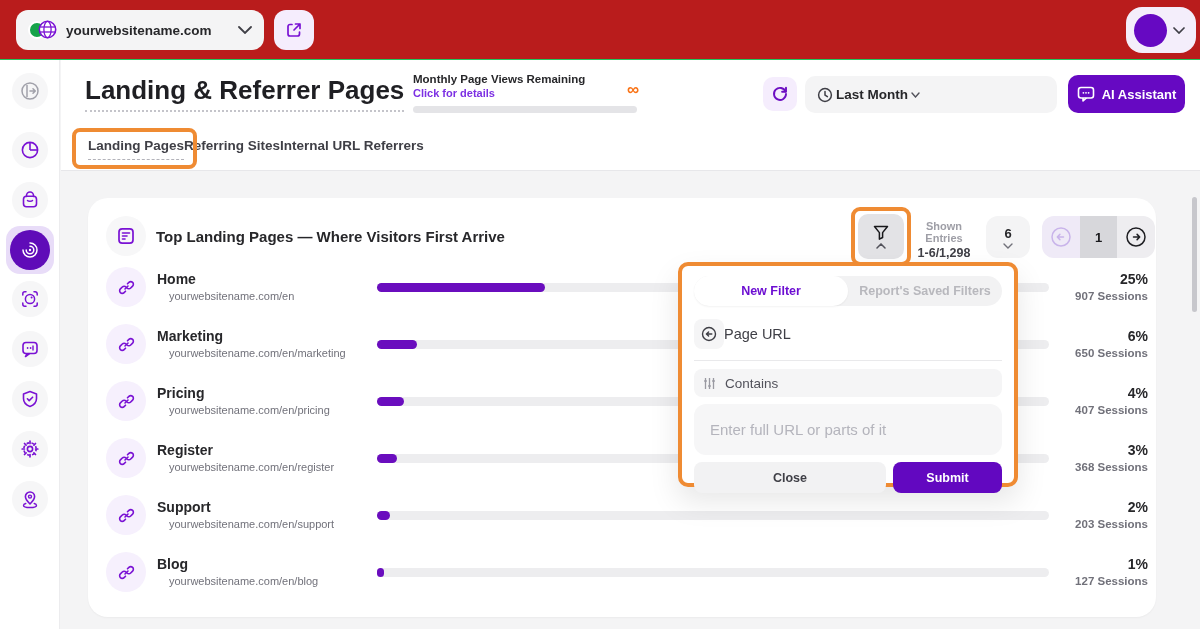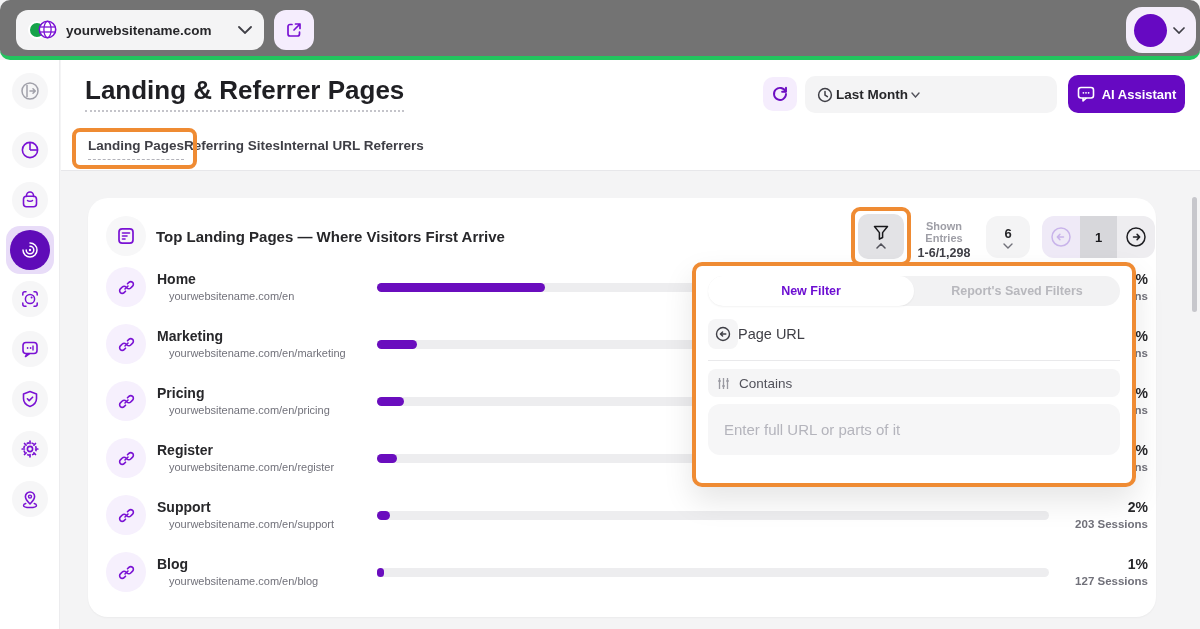--- a/index.html
+++ b/index.html
@@ -1,21 +1,21 @@
 <!DOCTYPE html>
 <html><head>
 <meta charset="utf-8">
 <style>
   * { margin:0; padding:0; box-sizing:border-box; }
   html,body { width:1200px; height:629px; }
   body { font-family:"Liberation Sans","DejaVu Sans",sans-serif; background:#f4f4f5; color:#27272a; overflow:hidden; }
   #app { position:relative; width:1200px; height:629px; background:#f4f4f5; }
 
   
-  .topbar { position:absolute; left:0; top:0; width:1200px; height:60px; background:#737373; border-bottom:4px solid #22c55e; z-index:20;border-radius:10px; }
+  .topbar { position:absolute; left:0; top:0; width:1200px; height:60px; background:#b91c1c; border-bottom:1px solid #22c55e; z-index:20; }
   .site-pill { position:absolute; left:16px; top:10px; width:248px; height:40px; background:#f4f4f5; border-radius:12px; display:flex; align-items:center; padding:0 12px; cursor:pointer; }
   .site-globe { position:relative; width:30px; height:22px; flex:0 0 auto; }
   .site-globe .g-green { position:absolute; left:0; top:2px; width:18px; height:18px; border-radius:50%; background:#16a34a; border:2px solid #fff; }
   .site-globe .g-purple { position:absolute; left:9px; top:0; }
   .site-name { font-size:13.5px; font-weight:700; color:#27272a; margin-left:8px; flex:1; }
   .ext-btn { position:absolute; left:274px; top:10px; width:40px; height:40px; background:#f5edfd; border-radius:12px; display:flex; align-items:center; justify-content:center; cursor:pointer; }
   .avatar-pill { position:absolute; left:1126px; top:7px; width:70px; height:46px; background:#f4eefb; border-radius:16px; display:flex; align-items:center; padding:0 8px; cursor:pointer; }
   .avatar-circle { width:33px; height:33px; border-radius:50%; background:#6609c2; }
 
   
@@ -65,21 +65,21 @@
   
   .row-icon { position:absolute; left:106px; width:40px; height:40px; border-radius:50%; background:#f6f0fd; display:flex; align-items:center; justify-content:center; }
   .row-name { position:absolute; left:157px; font-size:14px; font-weight:700; color:#27272a; cursor:pointer; }
   .row-url { position:absolute; left:169px; font-size:11px; color:#71717a; }
   .row-bar { position:absolute; left:377px; width:672px; height:9px; background:#ededef; border-radius:5px; }
   .row-fill { height:9px; background:#6a0dbe; border-radius:5px; }
   .row-pct { position:absolute; width:120px; left:1028px; text-align:right; font-size:14px; font-weight:700; color:#27272a; }
   .row-sess { position:absolute; width:120px; left:1028px; text-align:right; font-size:11.5px; font-weight:600; color:#71717a; }
 
   
-  .popup { position:absolute; left:692px; top:262px; width:444px; height:225px; background:#fff; border:4px solid #ef8b33; border-radius:10px; z-index:50; box-shadow:0 14px 30px rgba(0,0,0,.10); padding:10px 12px; }
+  .popup { position:absolute; left:678px; top:262px; width:340px; height:225px; background:#fff; border:4px solid #ef8b33; border-radius:10px; z-index:50; box-shadow:0 14px 30px rgba(0,0,0,.10); padding:10px 12px; }
   .seg { width:100%; height:30px; background:#f2f2f3; border-radius:15px; display:flex; align-items:center; }
   .seg-new { width:50%; height:30px; background:#fff; border-radius:15px; display:flex; align-items:center; justify-content:center; font-size:12.5px; font-weight:700; color:#6d0fd2; cursor:pointer; box-shadow:0 1px 2px rgba(0,0,0,.05); }
   .seg-saved { width:50%; text-align:center; font-size:12.5px; font-weight:600; color:#b8b8bd; cursor:pointer; }
   .field-row { display:flex; align-items:center; gap:0; margin-top:13px; padding-bottom:11px; border-bottom:1px solid #e9e9eb; cursor:pointer; }
   .field-icon { width:30px; height:30px; border-radius:8px; background:#f5f5f6; display:flex; align-items:center; justify-content:center; }
   .field-label { font-size:14.5px; color:#3f3f46; }
   .op-row { margin-top:8px; height:28px; background:#f5f5f6; border-radius:8px; display:flex; align-items:center; gap:9px; padding:0 9px; cursor:pointer; }
   .op-label { font-size:13.5px; color:#52525b; }
   .url-input { margin-top:7px; width:100%; height:51px; background:#f6f6f7; border:none; border-radius:12px; font-family:"Liberation Sans","DejaVu Sans",sans-serif; font-size:15px; color:#3f3f46; padding:0 16px; outline:none; }
   .url-input::placeholder { color:#b4b4bc; }
@@ -193,20 +193,26 @@
           <circle cx="10" cy="7.6" r="1.5" fill="none" stroke="#7a12d4" stroke-width="1.4"></circle>
           <path d="M5.8 14.5c-1.5.5-2.3 1.2-2.3 1.9 0 1.2 2.9 2.1 6.5 2.1s6.5-.9 6.5-2.1c0-.7-.8-1.4-2.3-1.9" fill="none" stroke="#7a12d4" stroke-width="1.4" stroke-linecap="round"></path>
         </svg>
     </div>
   </div>
 
   <div class="main-head"></div>
 
   <h1 class="page-title">Landing &amp; Referrer Pages</h1>
 
+  <div class="quota">
+    <div class="quota-label">Monthly Page Views Remaining</div>
+    <div class="quota-link">Click for details</div>
+    <div class="quota-inf">∞</div>
+    <div class="quota-bar"></div>
+  </div>
 
   <div class="refresh-btn">
     <svg width="18" height="18" viewBox="0 0 18 18">
         <path d="M14.5 6.5A6 6 0 1 0 15 9" fill="none" stroke="#6d0fc2" stroke-width="1.9" stroke-linecap="round"></path>
         <path d="M15 2.8v3.9h-3.9" fill="none" stroke="#6d0fc2" stroke-width="1.9" stroke-linecap="round" stroke-linejoin="round"></path>
       </svg>
   </div>
 
   <div class="date-pill">
     <svg width="16" height="16" viewBox="0 0 16 16">
@@ -405,16 +411,20 @@
           <line x1="2.5" y1="1" x2="2.5" y2="12" stroke="#9a9aa2" stroke-width="1.3"></line>
           <line x1="6.5" y1="1" x2="6.5" y2="12" stroke="#9a9aa2" stroke-width="1.3"></line>
           <line x1="10.5" y1="1" x2="10.5" y2="12" stroke="#9a9aa2" stroke-width="1.3"></line>
           <line x1="1" y1="4" x2="4" y2="4" stroke="#9a9aa2" stroke-width="1.3"></line>
           <line x1="5" y1="9" x2="8" y2="9" stroke="#9a9aa2" stroke-width="1.3"></line>
           <line x1="9" y1="4" x2="12" y2="4" stroke="#9a9aa2" stroke-width="1.3"></line>
         </svg>
       <span class="op-label">Contains</span>
     </div>
     <input class="url-input" type="text" placeholder="Enter full URL or parts of it" style="">
+    <div class="popup-btns">
+      <div class="btn-close">Close</div>
+      <div class="btn-submit">Submit</div>
+    </div>
   </div>
 
   <div class="scroll-thumb"></div>
 </div>
 
 </body></html>

